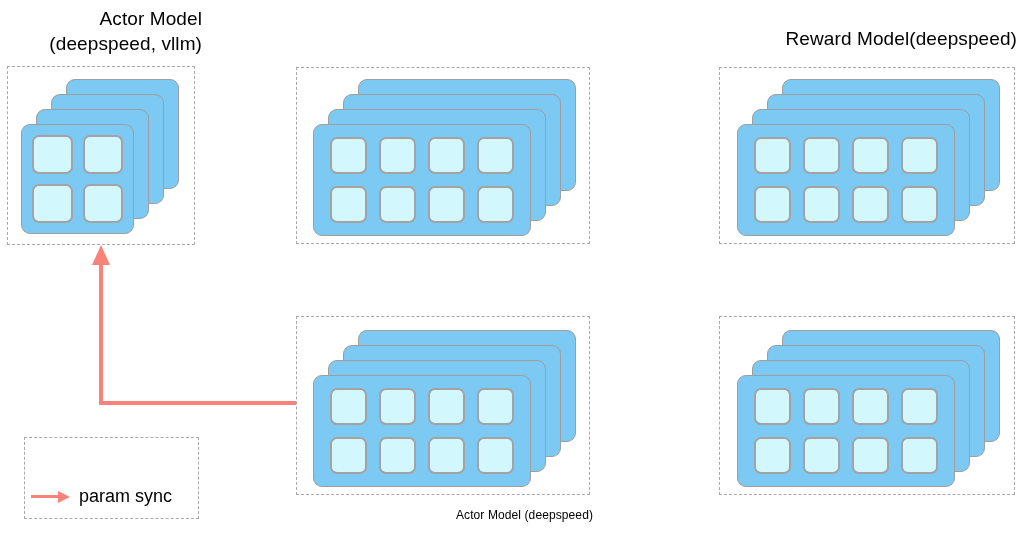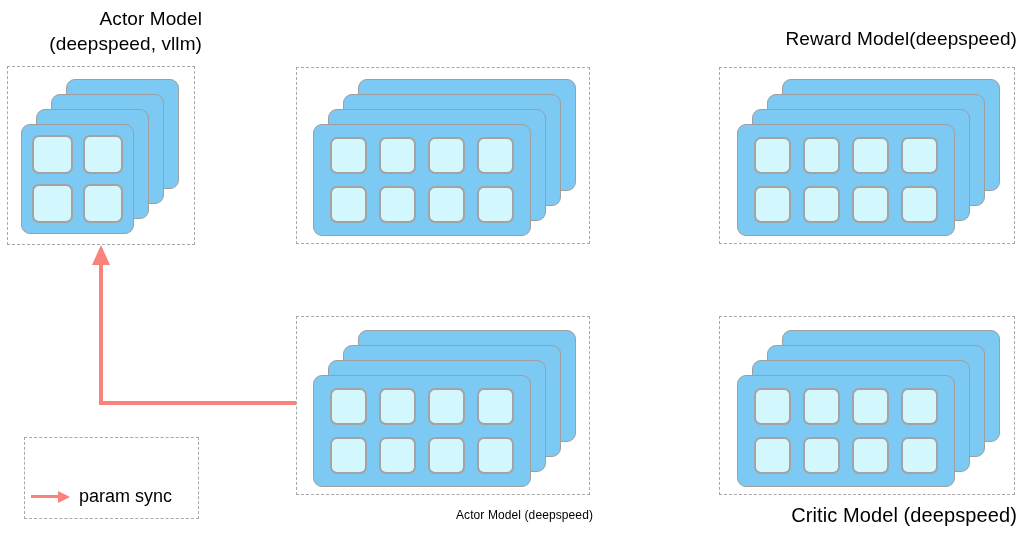--- a/index.html
+++ b/index.html
@@ -126,21 +126,20 @@
         <div class="cell"></div>
         <div class="cell"></div>
         <div class="cell"></div>
         <div class="cell"></div>
         <div class="cell"></div>
         <div class="cell"></div>
         <div class="cell"></div>
         <div class="cell"></div>
       </div>
     </div>
-  <div class="title" style="left:717px;top:503px;width:300px;font-size:20px;">Critic Model (deepspeed)</div>
 
   <div class="arrow-seg" style="left:99px;top:401px;width:197px;height:4px;"></div>
   <div class="arrow-seg" style="left:99px;top:262px;width:4px;height:143px;"></div>
   <div class="arrow-head-up" style="left:92px;top:245px;"></div>
 
   <div class="dashed-box" style="left:24px;top:437px;width:175px;height:82px;">
     <div class="legend-row" style="left:6px;top:48px;">
       <div style="display:flex;align-items:center;">
         <div class="legend-line"></div>
         <div class="legend-head"></div>

